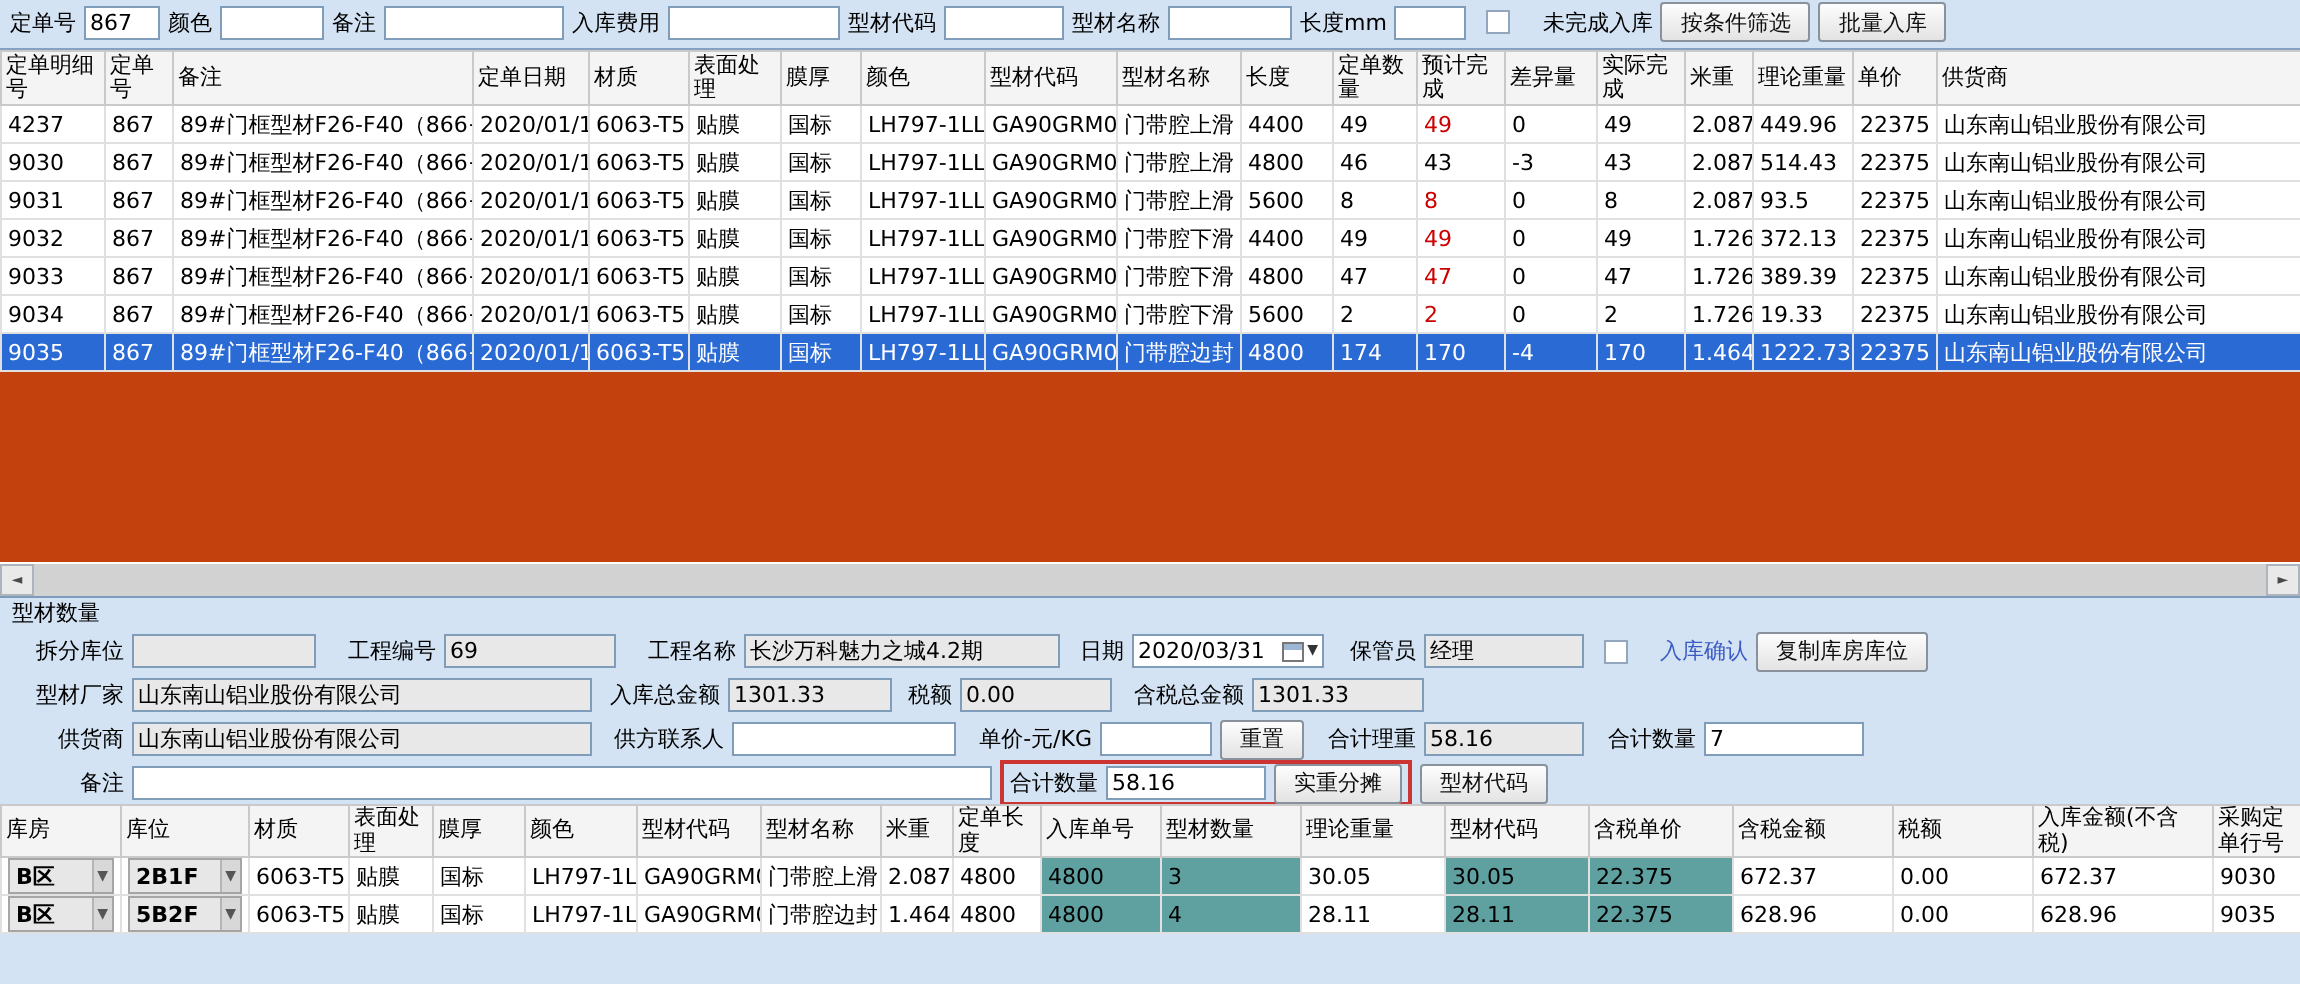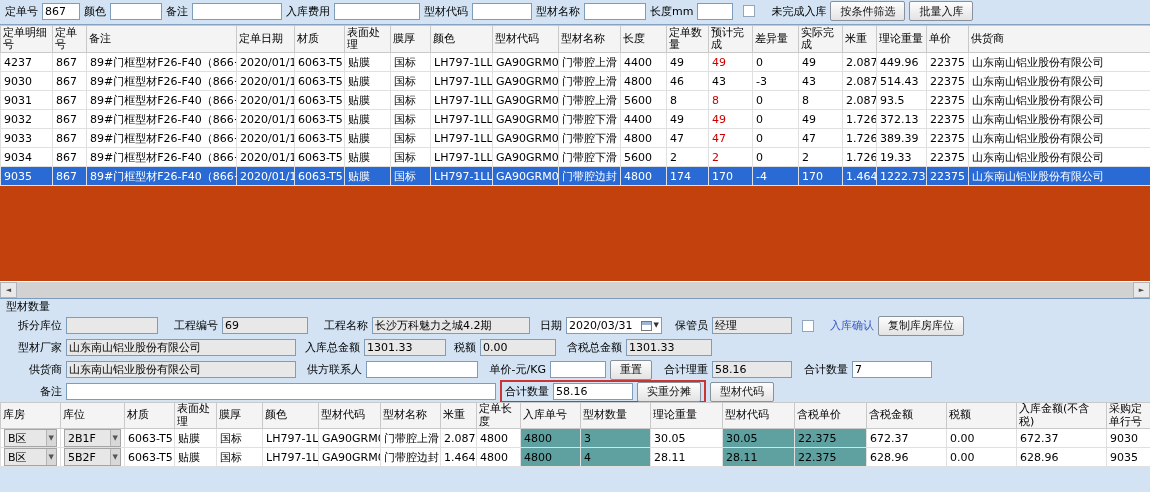--- a/index.html
+++ b/index.html
@@ -71,21 +71,21 @@
     border:1px solid #7f9db9;background:#fff;height:17px;padding:0 2px;flex:none;
   }
   .cal-icon{width:11px;height:10px;border:1px solid #777;background:#fff;position:relative;flex:none;}
   .cal-icon::before{content:"";position:absolute;left:0;top:0;width:100%;height:3px;background:#9db6d4;}
   .dd-arrow{font-size:7px;color:#333;line-height:1;}
 
   .bgrid th{height:26px;}
   .bgrid td{height:19px;}
   .combo{
     display:flex;align-items:center;justify-content:space-between;
-    border:1px solid #a5a5a5;background:#e7e7e7;height:18px;padding:0 0 0 3px;width:100%;
+    border:1px solid #a5a5a5;background:#e7e7e7;height:18px;padding:0 0 0 3px;width:100%;font-weight:bold;
   }
   .combo-arrow{
     font-size:7px;color:#555;background:#d8d8d8;border-left:1px solid #b5b5b5;
     padding:0 2px;align-self:stretch;display:flex;align-items:center;
   }
 </style>
 </head>
 <body>
 
 <div class="app">

